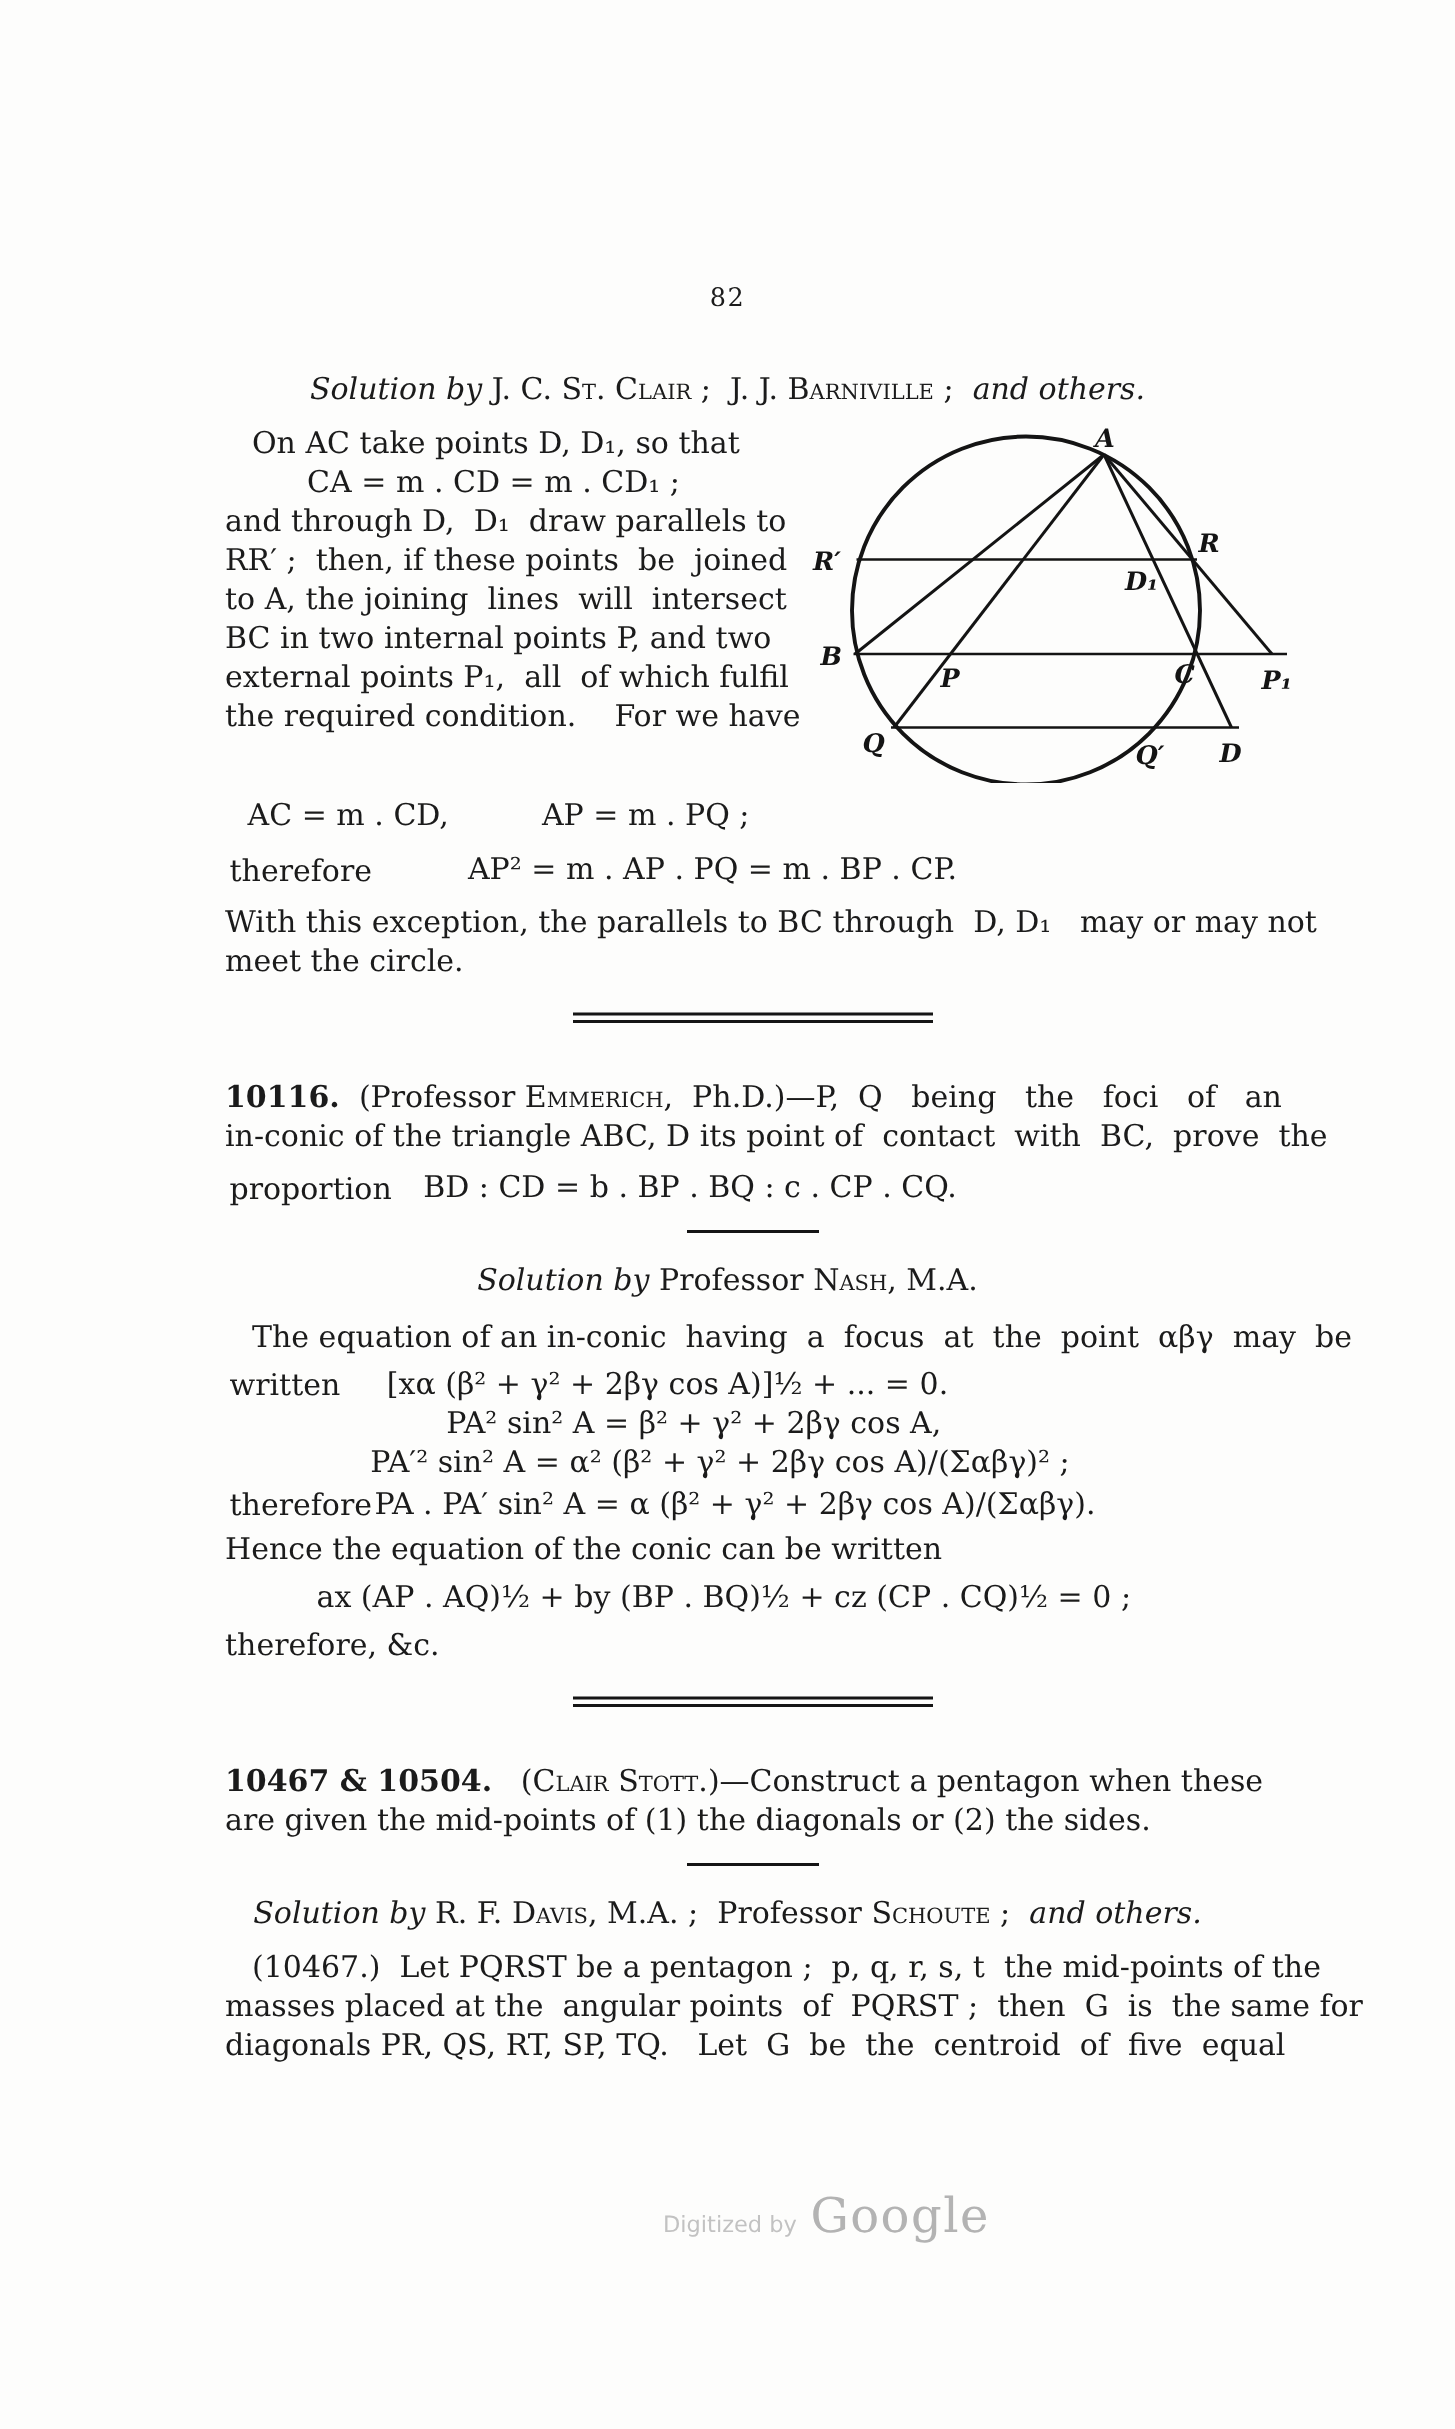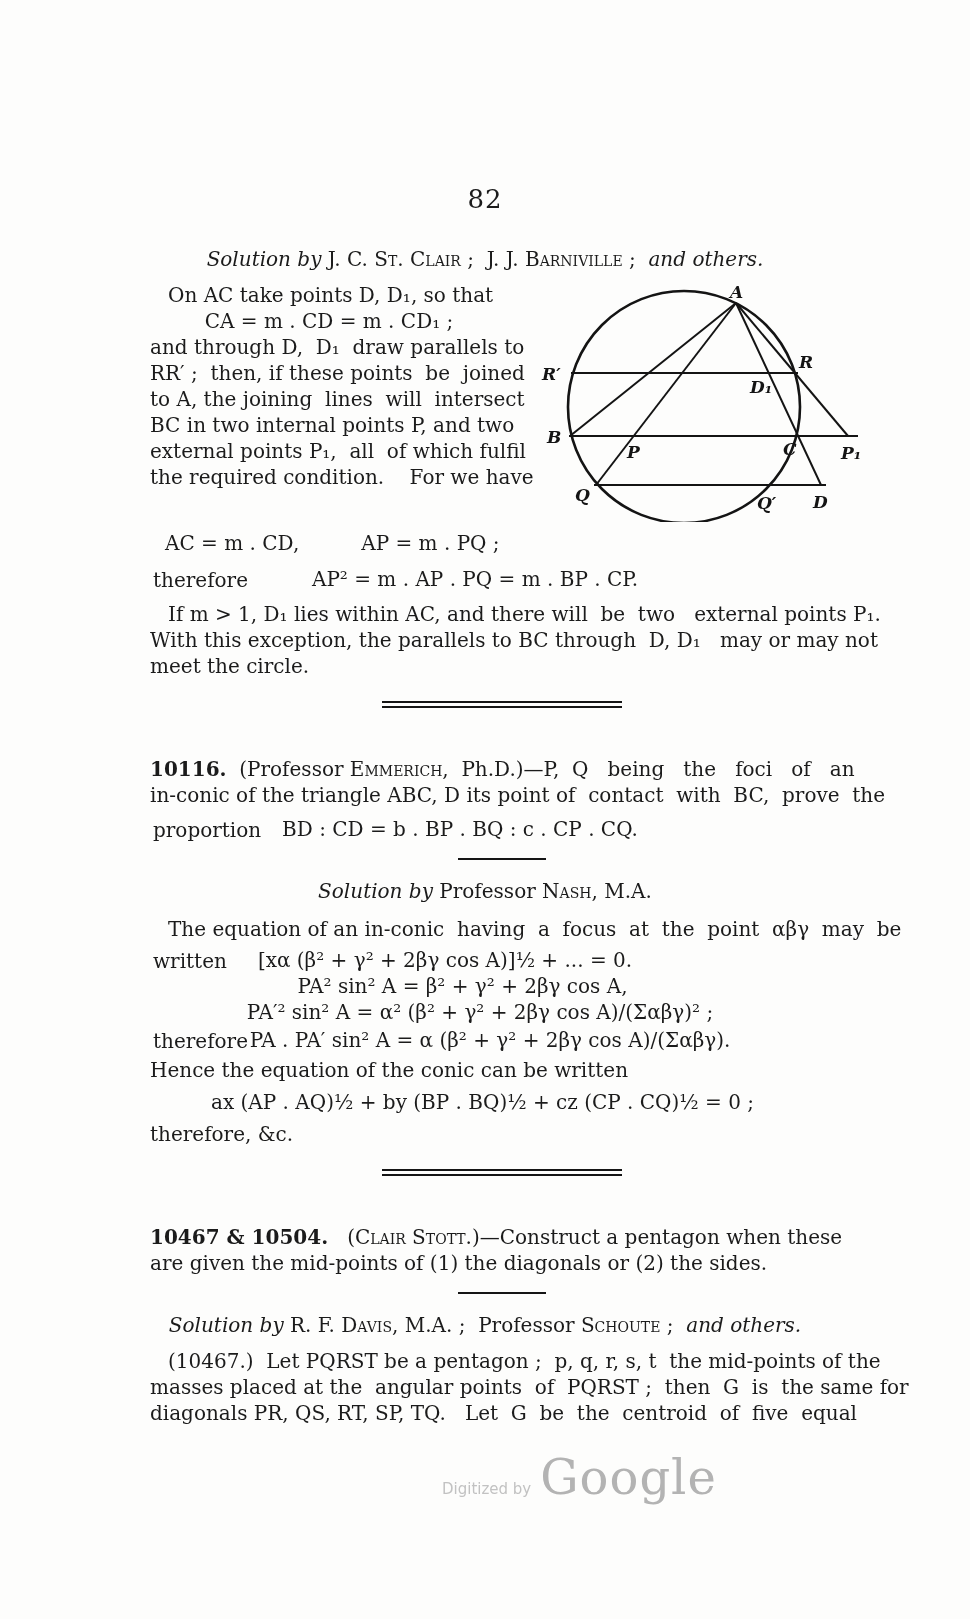--- a/index.html
+++ b/index.html
@@ -17,21 +17,21 @@
     line-height: 26px;
   }
   .line { white-space: pre; }
   .it { font-style: italic; }
   .sc { font-variant: small-caps; }
   .bold { font-weight: bold; }
 
   .pageno {
     padding-top: 186px;
     text-align: center;
-    font-size: 26px;
+    font-size: 17px;
     letter-spacing: 1px;
   }
 
   .byline {
     text-align: center;
     margin-top: 34px;
     white-space: pre;
   }
 
   .tworow {
@@ -65,21 +65,21 @@
     margin: 22px auto 0 auto;
     position: relative; left: 17px;
   }
   .rule-short {
     width: 88px;
     border-top: 2.2px solid #151515;
     margin: 16px auto 0 auto;
     position: relative; left: 17px;
   }
 
-  .section { margin-top: 48px; }
+  .section { margin-top: 36px; }
 
   .prob-head { margin-left: 150px; width: 720px; }
   .prob-head .line { margin: 0; }
 
   .frac {
     display: inline-block;
     vertical-align: -14px;
     text-align: center;
     line-height: 1.12;
     font-size: 19px;
@@ -107,21 +107,21 @@
     gap: 9px;
     color: #b9b9b9;
   }
   .watermark .dig {
     font-family: "DejaVu Sans", sans-serif;
     font-size: 15px;
     color: #c2c2c2;
   }
   .watermark .goog {
     font-family: "DejaVu Serif", serif;
-    font-size: 48px;
+    font-size: 32px;
     color: #b3b3b3;
     letter-spacing: 1px;
   }
 </style>
 </head>
 <body>
 
 <div class="page">
 
   <div class="pageno">82</div>
@@ -168,21 +168,20 @@
   </div>
 
   <div class="eqrow first"><span class="lead">AC = m . CD,</span><span class="eq-gap"></span><span>AP = m . PQ ;</span></div>
 
   <div class="thm-row" style="margin-top:10px;">
     <span class="lbl">therefore</span>
     <span class="ceq" style="padding-right:60px;">AP² = m . AP . PQ = m . BP . CP.</span>
   </div>
 
   <div class="para">
-    <div class="line indent">If m &gt; 1, D₁ lies within AC, and there will  be  two   external points P₁.</div>
     <div class="line">With this exception, the parallels to BC through  D, D₁   may or may not</div>
     <div class="line">meet the circle.</div>
   </div>
 
   <div class="rule-double"></div>
 
   <div class="prob-head section">
     <div class="line indent"><span class="bold">10116.</span><span>  (Professor </span><span class="sc">Emmerich</span><span>,  Ph.D.)—P,  Q   being   the   foci   of   an</span></div>
     <div class="line">in-conic of the triangle ABC, D its point of  contact  with  BC,  prove  the</div>
     <div class="thm-row" style="margin-left:0;width:710px;margin-top:8px;">

